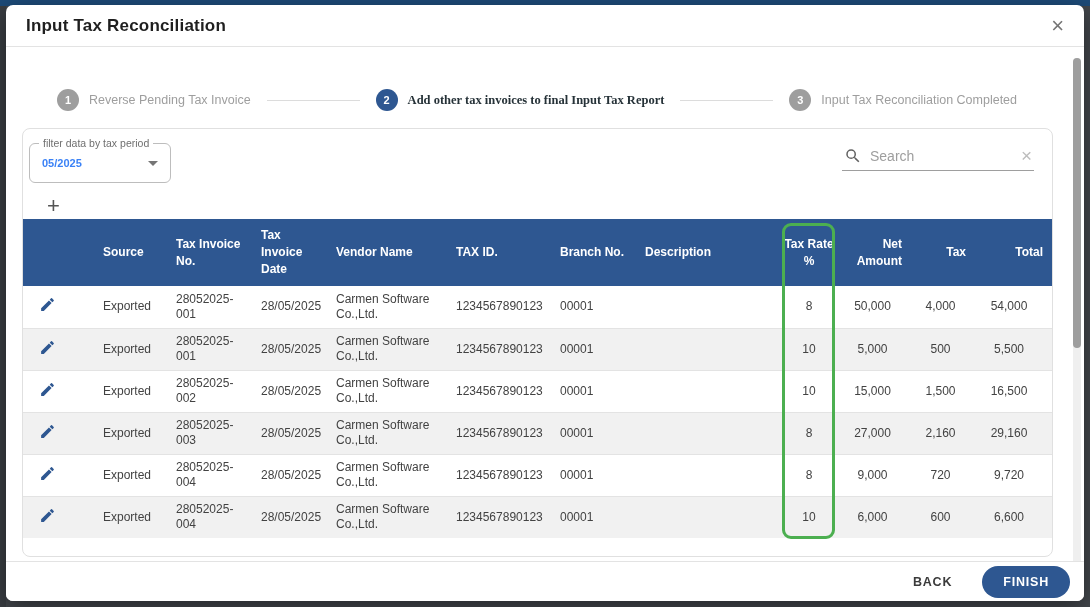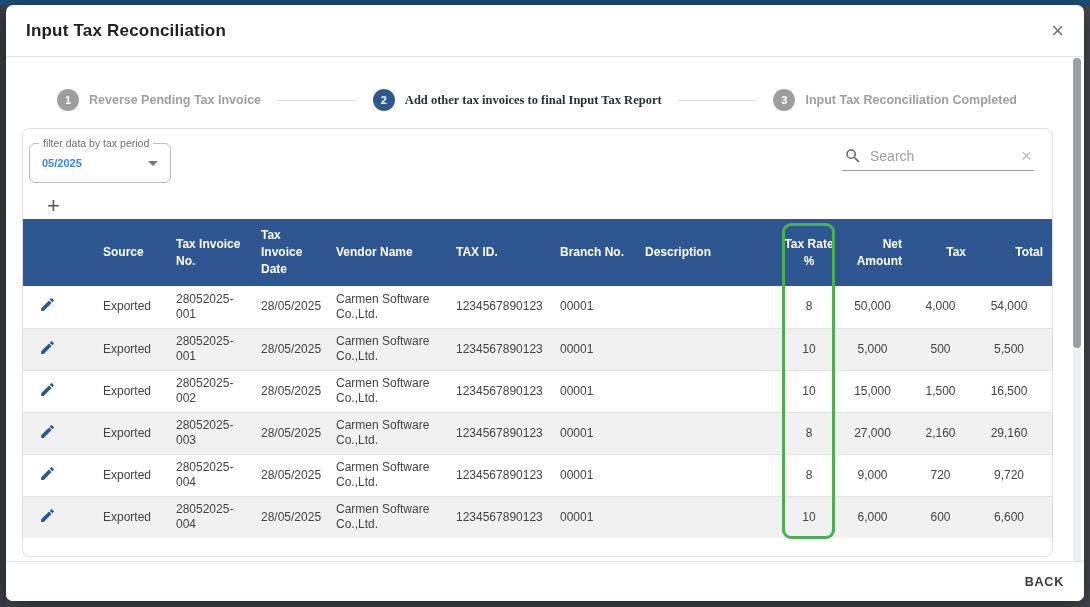--- a/index.html
+++ b/index.html
@@ -6,38 +6,38 @@
   html,body { width:1090px; height:607px; overflow:hidden;
     font-family:"Liberation Sans","DejaVu Sans",sans-serif; background:#43474c; }
 
   .backdrop-top { position:absolute; top:0; left:0; width:1090px; height:6px; background:#1d4b79; }
   .backdrop-left { position:absolute; top:6px; left:0; width:6px; height:601px; background:#3a3e43; }
 
   .modal { position:absolute; left:6px; top:5px; width:1078px; height:596px;
     background:#ffffff; border-radius:7px; box-shadow:0 6px 24px rgba(0,0,0,.45); }
 
   
-  .modal-header { position:absolute; top:0; left:0; right:0; height:52px;
+  .modal-header { position:absolute; top:0; left:0; right:0; height:42px;
     border-bottom:1px solid #e3e3e3; display:flex; align-items:center; padding:0 20px; }
   .modal-title { font-size:17px; font-weight:700; color:#1f1f1f; letter-spacing:.2px; }
   .close-btn { margin-left:auto; font-size:22px; color:#757575; cursor:pointer; line-height:20px; }
 
   
   .modal-body { position:absolute; top:51px; bottom:40px; left:0; right:0;
     padding:24px 31px 4px 16px; display:flex; flex-direction:column; }
 
   
   .stepper { display:flex; align-items:center; height:40px; padding:0 36px 0 35px; flex:none; }
   .step { display:flex; align-items:center; gap:10px; }
   .step-circle { width:22px; height:22px; border-radius:50%; color:#fff; font-size:11px;
     font-weight:700; display:flex; align-items:center; justify-content:center; flex:none; }
   .step.inactive .step-circle { background:#9e9e9e; }
   .step.active .step-circle { background:#2e5791; }
   .step-label { font-size:12.5px; }
-  .step.inactive .step-label { color:#9e9e9e; font-weight:700; }
+  .step.inactive .step-label { color:#9e9e9e; font-weight:400; }
   .step.active .step-label { color:#263238; font-weight:700;font-family:Liberation Serif, serif; }
   .step-connector { flex:1; height:1px; background:#dcdcdc; margin:0 16px; }
 
   
   .card { position:relative; flex:1; margin-top:8px; border:1px solid #e0e0e0;
     border-radius:8px; background:#fff; overflow:hidden; }
 
   .filters-row { display:flex; align-items:flex-start; padding:14px 18px 0 6px; height:66px; }
 
   .select-field { position:relative; width:142px; height:40px; border:1px solid #bdbdbd;
@@ -316,14 +316,15 @@
       <div class="rate-highlight"></div>
     </div>
   </div>
 
   <div class="scroll-track">
     <div class="scroll-thumb"></div>
   </div>
 
   <div class="modal-footer">
     <span class="back-btn">BACK</span>
+    <button class="finish-btn">FINISH</button>
   </div>
 </div>
 
 </body></html>

